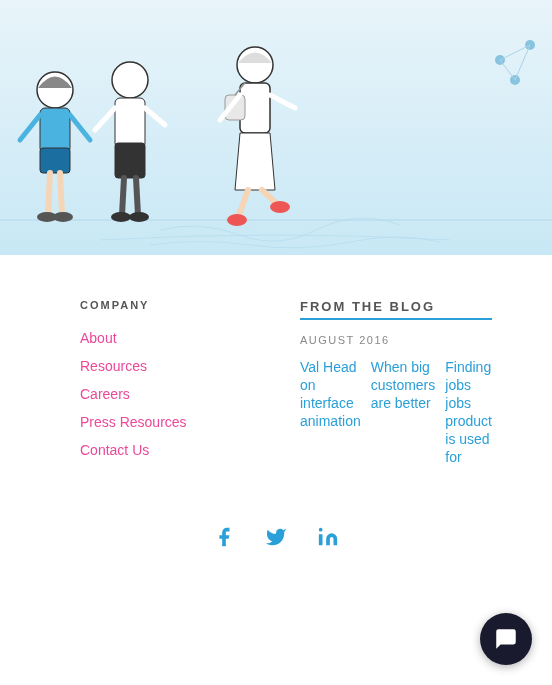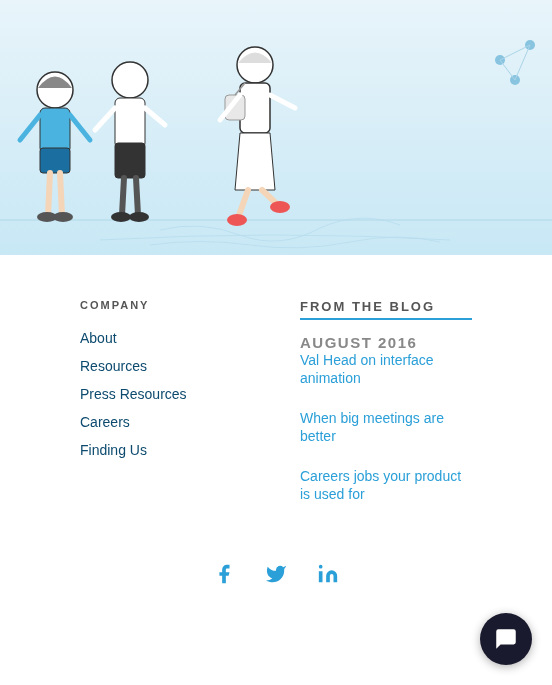--- a/index.html
+++ b/index.html
@@ -49,21 +49,21 @@
 
     .company-links {
       list-style: none;
       display: flex;
       flex-direction: column;
       gap: 10px;
     }
 
     .company-links li a {
       text-decoration: none;
-      color: #0c4a6e;
+      color: #ec4899;
       font-size: 14px;
       cursor: pointer;
     }
 
     .blog-column {
       flex: 1;
     }
 
     .blog-title {
       font-size: 13px;
@@ -75,32 +75,33 @@
     }
 
     .blog-divider {
       border: none;
       border-top: 2px solid #2a9fd8;
       margin-bottom: 14px;
       width: 100%;
     }
 
     .blog-date {
-      font-size: 15px;
-      font-weight: 700;
+      font-size: 11px;
+      font-weight: 400;
       letter-spacing: 1.5px;
       color: #888;
       text-transform: uppercase;
+      margin-bottom: 12px;
     }
 
     .blog-links {
       list-style: none;
       display: flex;
-      flex-direction: column;
-      gap: 22px;
+      flex-direction: row;
+      gap: 10px;
     }
 
     .blog-links li a {
       text-decoration: none;
       color: #2a9fd8;
       font-size: 14px;
       cursor: pointer;
     }
 
     
@@ -218,34 +219,34 @@
   </svg>
 </div>
 
 <div class="footer-content">
 
   <div class="company-column">
     <div class="company-title">COMPANY</div>
     <ul class="company-links">
     <li><a href="#">About</a></li>
         <li><a href="#">Resources</a></li>
+        <li><a href="#">Careers</a></li>
         <li><a href="#">Press Resources</a></li>
-        <li><a href="#">Careers</a></li>
-        <li><a href="#">Finding Us</a></li>
+        <li><a href="#">Contact Us</a></li>
       </ul>
   </div>
 
   <div class="blog-column">
     <div class="blog-title">FROM THE BLOG</div>
     <hr class="blog-divider">
     <div class="blog-date">AUGUST 2016</div>
     <ul class="blog-links">
     <li><a href="#">Val Head on interface animation</a></li>
-        <li><a href="#">When big meetings are better</a></li>
-        <li><a href="#">Careers jobs your product is used for</a></li>
+        <li><a href="#">When big customers are better</a></li>
+        <li><a href="#">Finding jobs jobs product is used for</a></li>
       </ul>
   </div>
 </div>
 
 <div class="social-row">
   <a class="social-icon" href="#">
     <svg viewBox="0 0 24 24" width="22" height="22" fill="#2a9fd8">
       <path d="M18 2h-3a5 5 0 0 0-5 5v3H7v4h3v8h4v-8h3l1-4h-4V7a1 1 0 0 1 1-1h3z"></path>
     </svg>
   </a>

